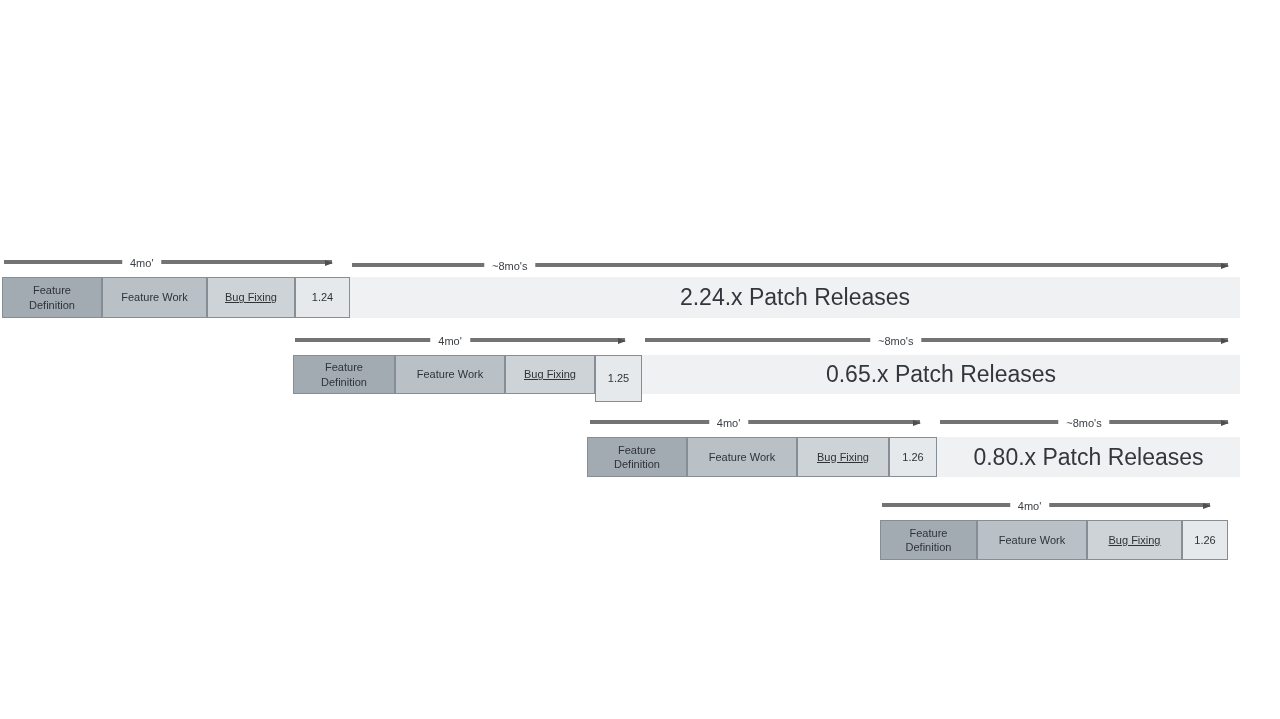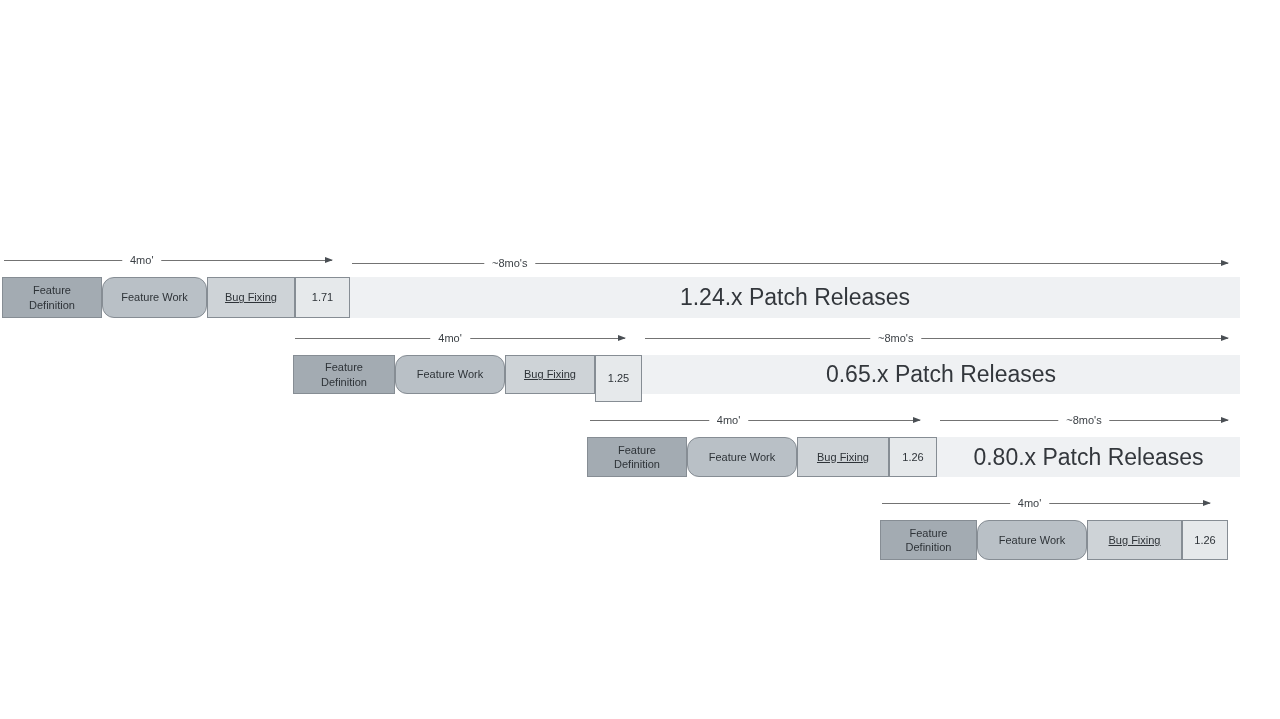--- a/index.html
+++ b/index.html
@@ -7,21 +7,21 @@
     position: relative;
     width: 1280px;
     height: 719px;
     background: #ffffff;
     overflow: hidden;
     font-family: "Liberation Sans", sans-serif;
   }
   .arrow {
     position: absolute;
     height: 0;
-    border-top: 1px solid #737373;
+    border-top: 4px solid #737373;
     text-align: right;
   }
   .arrow::after {
     content: "";
     position: absolute;
     right: -1px;
     top: -4px;
     width: 0; height: 0;
     border-left: 8px solid #4a4f54;
     border-top: 3.5px solid transparent;
@@ -44,21 +44,21 @@
     justify-content: center;
     text-align: center;
     font-size: 11px;
     line-height: 1.3;
     color: #2e3338;
     border: 1px solid #868d94;
     box-sizing: border-box;
     padding: 2px 8px;
   }
   .fd  { background: var(--feature-definition, #a3abb2); }
-  .fw  { background: var(--feature-work, #b9c0c6); border-radius: 12px; }
+  .fw  { background: var(--feature-work, #b9c0c6); }
   .bf  { background: var(--bug-fixing, #ced3d7); text-decoration: underline; }
   .ver { background: var(--version-box, #e6e9eb); padding: 2px 2px; }
   .patch-bar {
     position: absolute;
     display: flex;
     align-items: center;
     justify-content: center;
     background: var(--patch-bar, #eff1f3);
     color: #33373c;
     font-size: 23px;
@@ -75,22 +75,22 @@
   <div>
     <div class="arrow" style="left:4px; top:260px; width:328px">
       <span class="arrow-label" style="left:42%">4mo'</span>
     </div>
     <div class="arrow" style="left:352px; top:263px; width:876px">
       <span class="arrow-label" style="left:18%">~8mo's</span>
     </div>
     <div class="phase-box fd" style="left:2px; top:277px; width:100px; height:41px">Feature Definition</div>
     <div class="phase-box fw" style="left:102px; top:277px; width:105px; height:41px">Feature Work</div>
     <div class="phase-box bf" style="left:207px; top:277px; width:88px; height:41px">Bug Fixing</div>
-    <div class="phase-box ver" style="left:295px; top:277px; width:55px; height:41px">1.71</div>
-    <div class="patch-bar" style="left:350px; top:277px; width:890px; height:41px">1.24.x Patch Releases</div>
+    <div class="phase-box ver" style="left:295px; top:277px; width:55px; height:41px">1.24</div>
+    <div class="patch-bar" style="left:350px; top:277px; width:890px; height:41px">2.24.x Patch Releases</div>
   </div>
 
   <div>
     <div class="arrow" style="left:295px; top:338px; width:330px">
       <span class="arrow-label" style="left:47%">4mo'</span>
     </div>
     <div class="arrow" style="left:645px; top:338px; width:583px">
       <span class="arrow-label" style="left:43%">~8mo's</span>
     </div>
     <div class="phase-box fd" style="left:293px; top:355px; width:102px; height:39px">Feature Definition</div>

